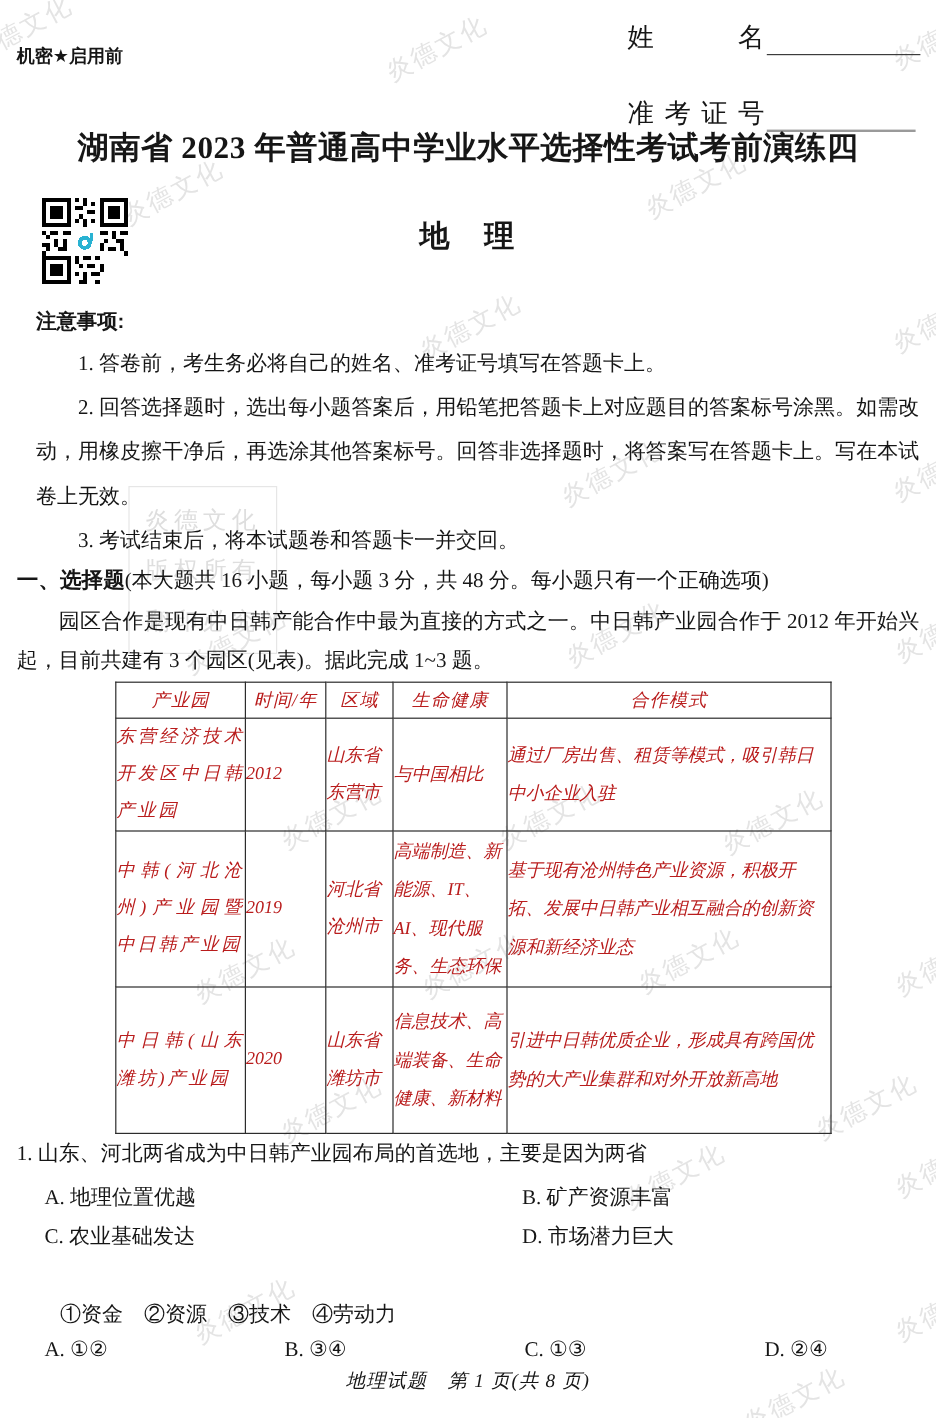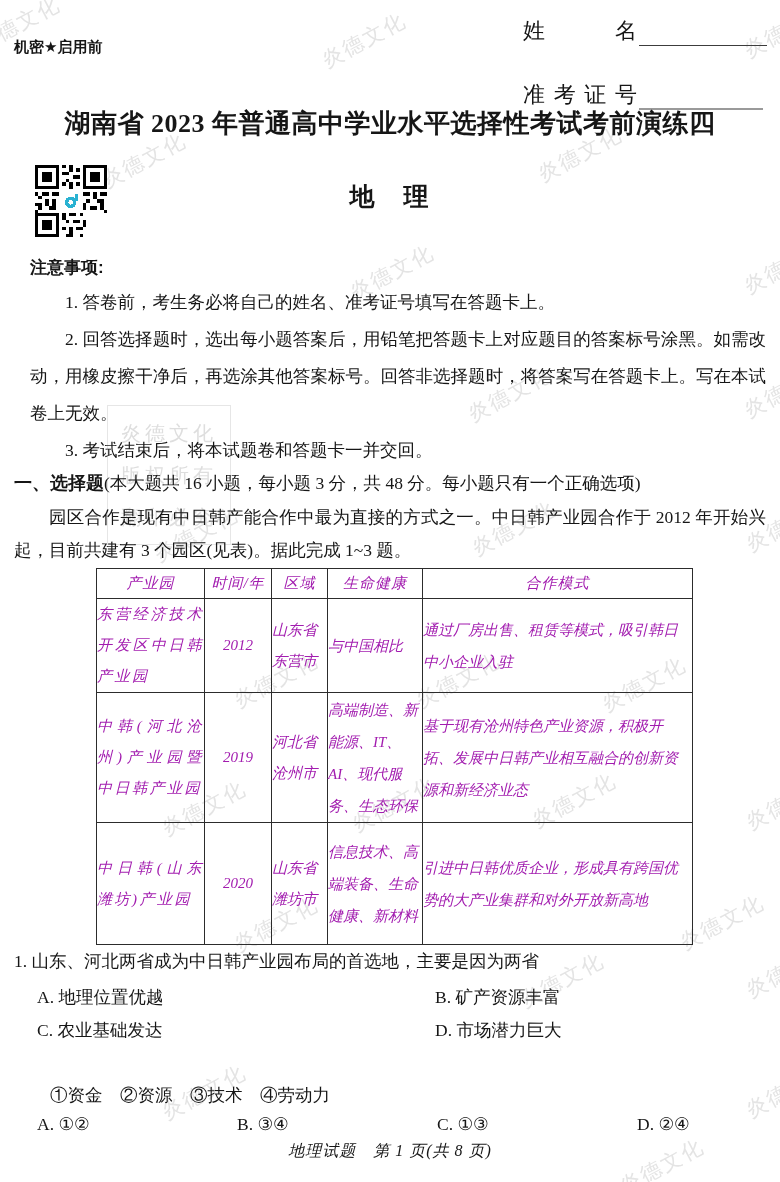--- a/index.html
+++ b/index.html
@@ -45,26 +45,26 @@
   .notice p { margin:0; font-size:17.5px; line-height:37px; text-indent:2em; text-align:justify; }
 
   
   .section-head { left:14px; right:14px; top:471px; font-size:17.5px; }
   .section-head b { font-size:18px; }
   .section-intro { left:14px; right:14px; top:501px; font-size:17.5px; line-height:33px; text-indent:2em; text-align:justify; margin:0; }
 
   
   .park-table {
     position:absolute; left:96px; top:568px; border-collapse:collapse;
-    font-style:italic; font-size:15px; color:#a21caf;
+    font-style:italic; font-size:15px; color:#b91c1c;
   }
   .park-table th, .park-table td { border:1.5px solid #2c2c2c; font-weight:normal; padding:0; }
   .park-table th { height:29px; text-align:center; letter-spacing:1px; }
   .c0 { width:107px; padding:4px 8px; letter-spacing:2.5px; line-height:31px; text-align:justify; }
-  .c1 { width:66px;  text-align:center; }
+  .c1 { width:66px;  }
   .c2 { width:55px;  text-align:left; line-height:31px; padding:4px 3px;margin-left:11px; }
   .c3 { width:94px;  padding:4px 7px; line-height:32px; }
   .c4 { width:269px; padding:4px 10px; line-height:32px; }
   .r1 td { height:88px; }
   .r2 td { height:129px; }
   .r3 td { height:121px; }
 
   
   .stem { left:14px; right:14px; font-size:17.5px; line-height:22px; }
   .opt-row { left:0; right:0; height:22px; font-size:17.5px; }

